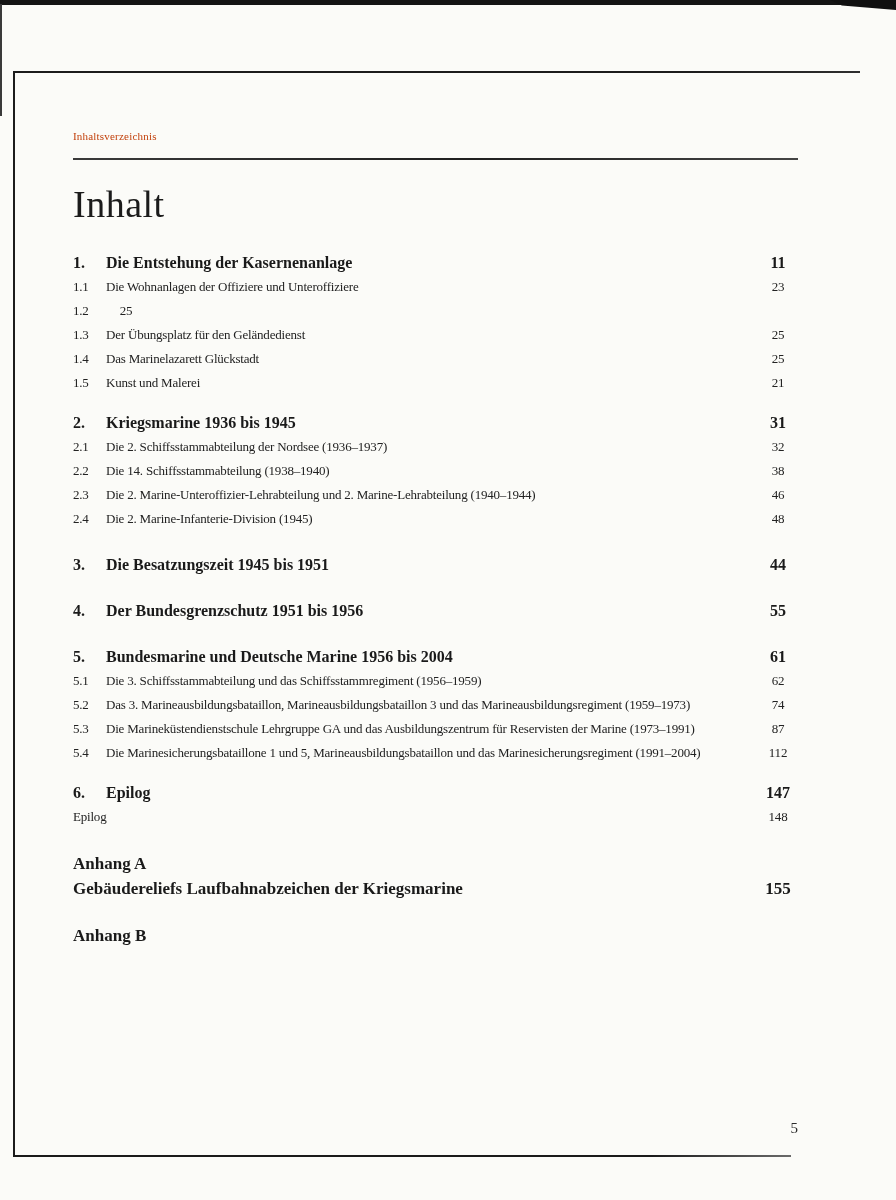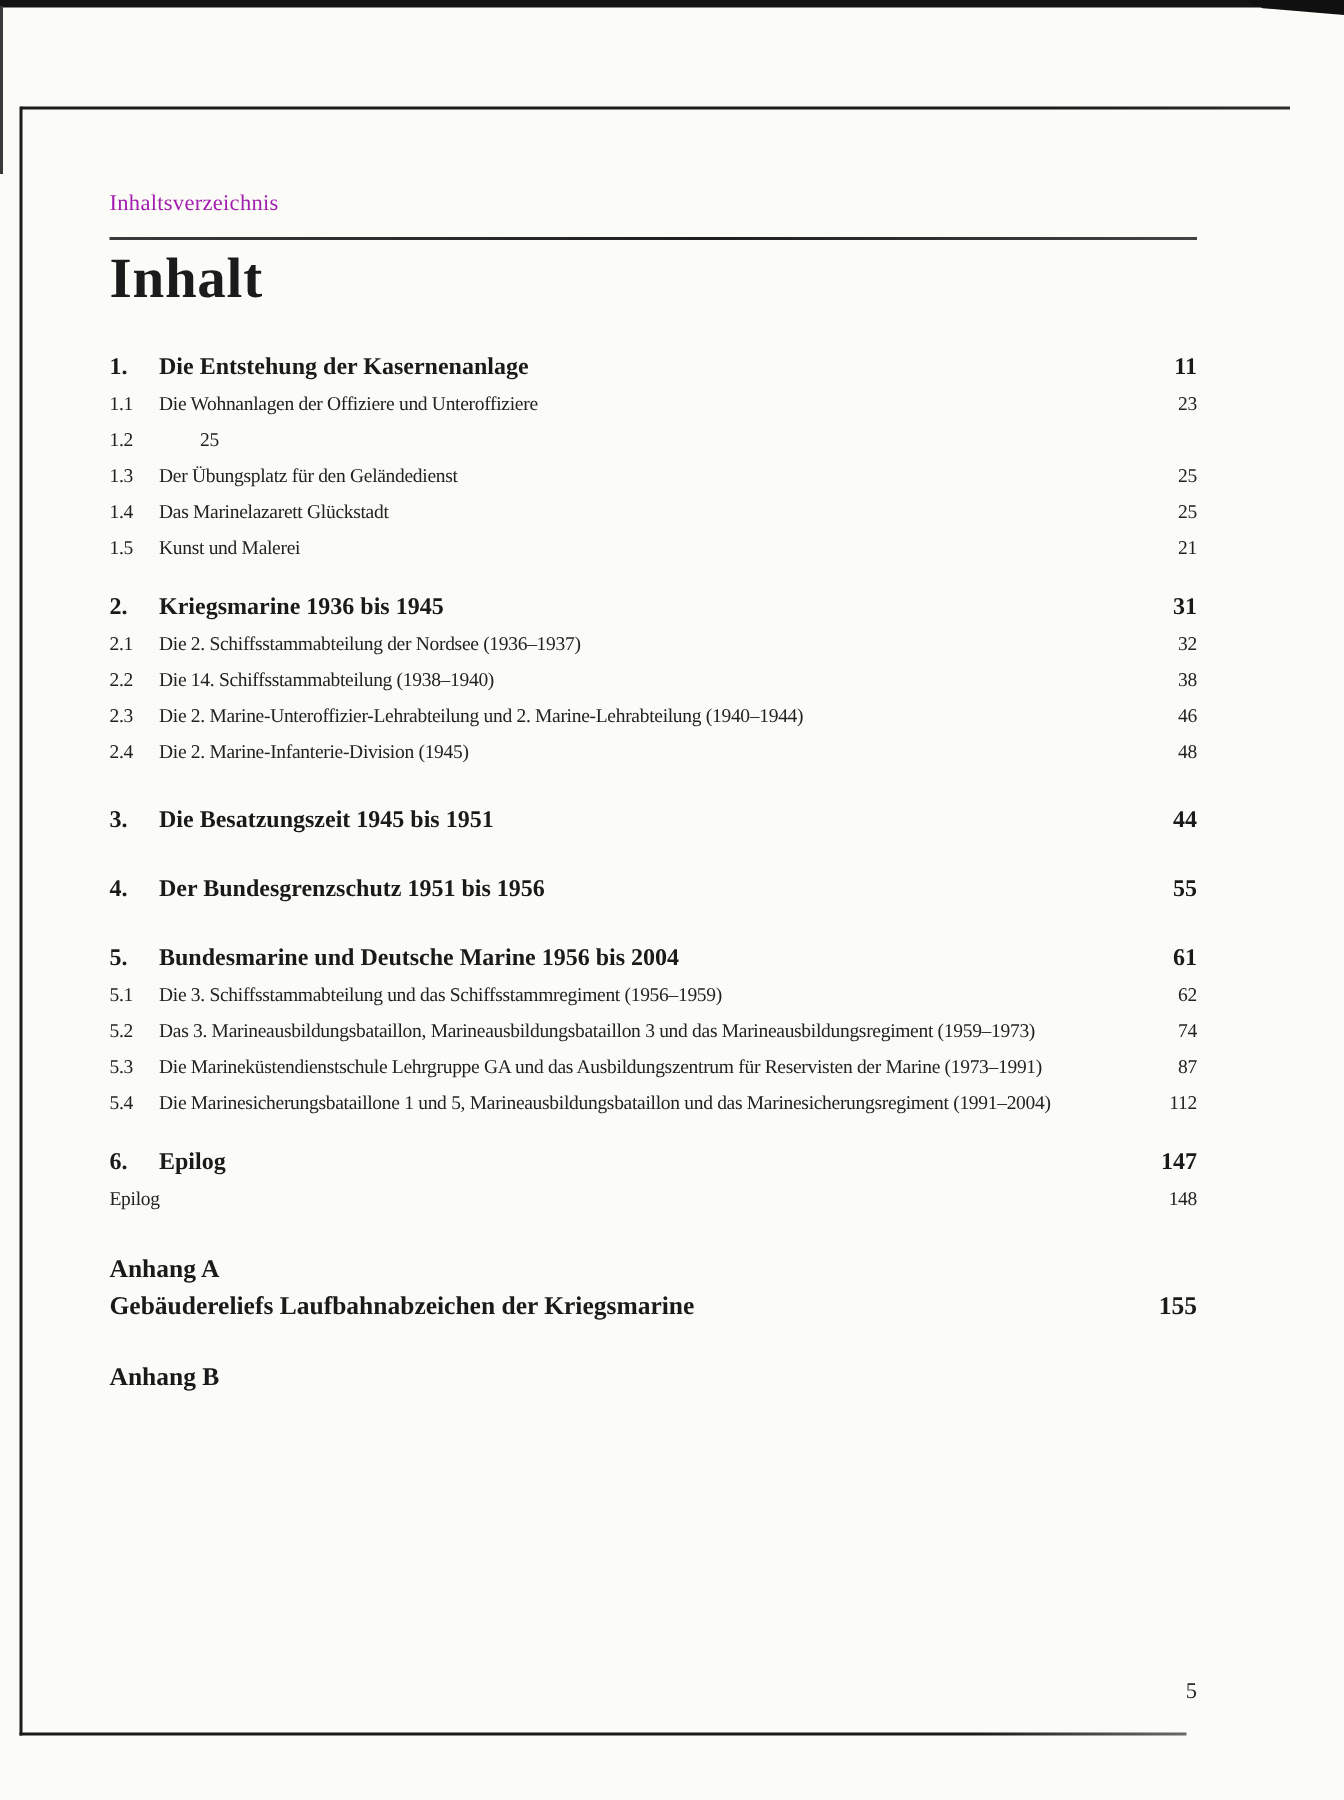--- a/index.html
+++ b/index.html
@@ -15,33 +15,33 @@
     clip-path:polygon(0 0,100% 0,100% 100%,18% 55%);}
   .scan-left-edge{position:absolute;top:4px;left:0;width:2px;height:112px;background:#3a3a3a;}
   
   .frame-top{position:absolute;top:71px;left:14px;width:846px;height:2px;
     background:linear-gradient(to right,#1c1c1c 80%,#2e2e2e);}
   .frame-left{position:absolute;top:71px;left:13px;width:2px;height:1086px;background:#1c1c1c;}
   .frame-bottom{position:absolute;top:1155px;left:13px;width:778px;height:2px;
     background:linear-gradient(to right,#1a1a1a 82%,#6a6a6a);}
 
   .content{position:absolute;left:73px;top:128px;width:725px;}
-  .running-head{font-size:15px;line-height:16px;letter-spacing:.2px;color:#a21caf;}
+  .running-head{font-size:11px;line-height:16px;letter-spacing:.2px;color:#c2410c;}
   .head-rule{margin-top:14px;height:2px;border:0;
     background:linear-gradient(to right,#3a3a3a,#1f1f1f 55%,#444);}
-  .page-title{margin-top:4px;font-size:38px;line-height:44px;font-weight:700;letter-spacing:.5px;color:#1b1b1b;}
+  .page-title{margin-top:22px;font-size:38px;line-height:44px;font-weight:400;letter-spacing:.5px;color:#1b1b1b;}
 
   .toc{margin-top:22px;}
   .group{margin-top:0;}
   .gap-sm{margin-top:16px;}
   .gap-lg{margin-top:22px;}
   .row{display:flex;align-items:baseline;line-height:24px;font-size:13px;letter-spacing:-0.2px;color:#222;}
   .row .num{flex:none;width:33px;}
   .row .title{flex:1;white-space:nowrap;}
-  .row .pg{flex:none;min-width:40px;text-align:right;}
+  .row .pg{flex:none;min-width:40px;text-align:center;}
   .row.head{font-weight:bold;font-size:16px;letter-spacing:0;color:#1a1a1a;}
   .row.bold{font-weight:bold;font-size:17px;letter-spacing:0;color:#1a1a1a;}
   .appendix .row{line-height:25px;}
 
   .folio{position:absolute;top:1120px;left:73px;width:725px;text-align:right;
     font-size:15px;color:#2a2a2a;}
 </style>
 </head>
 <body>
 

